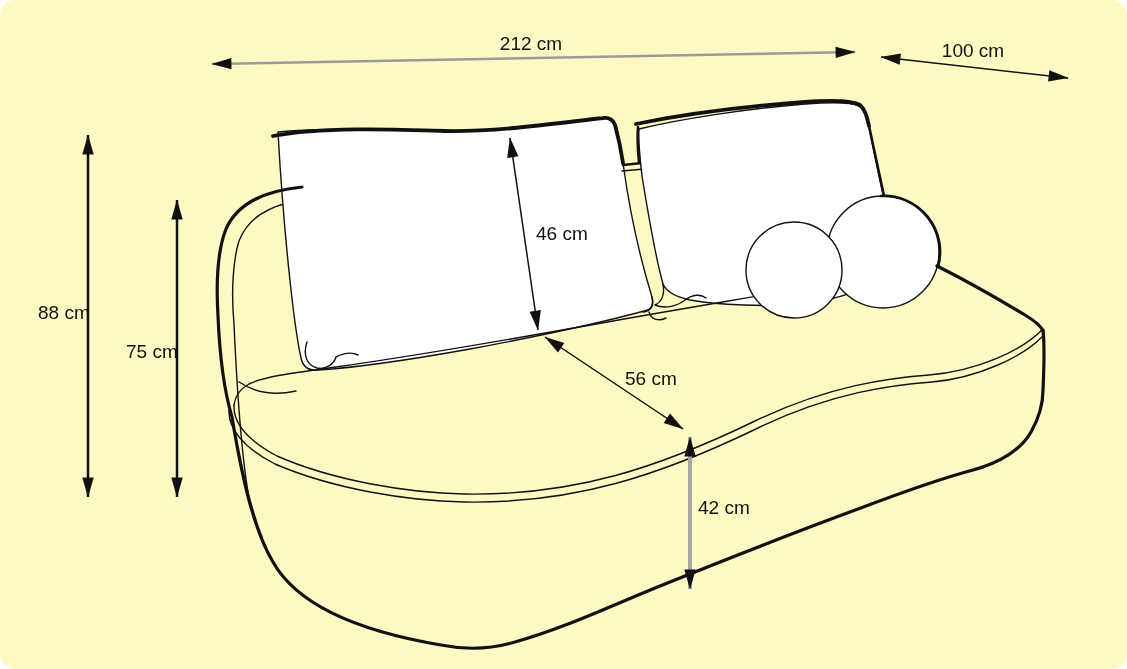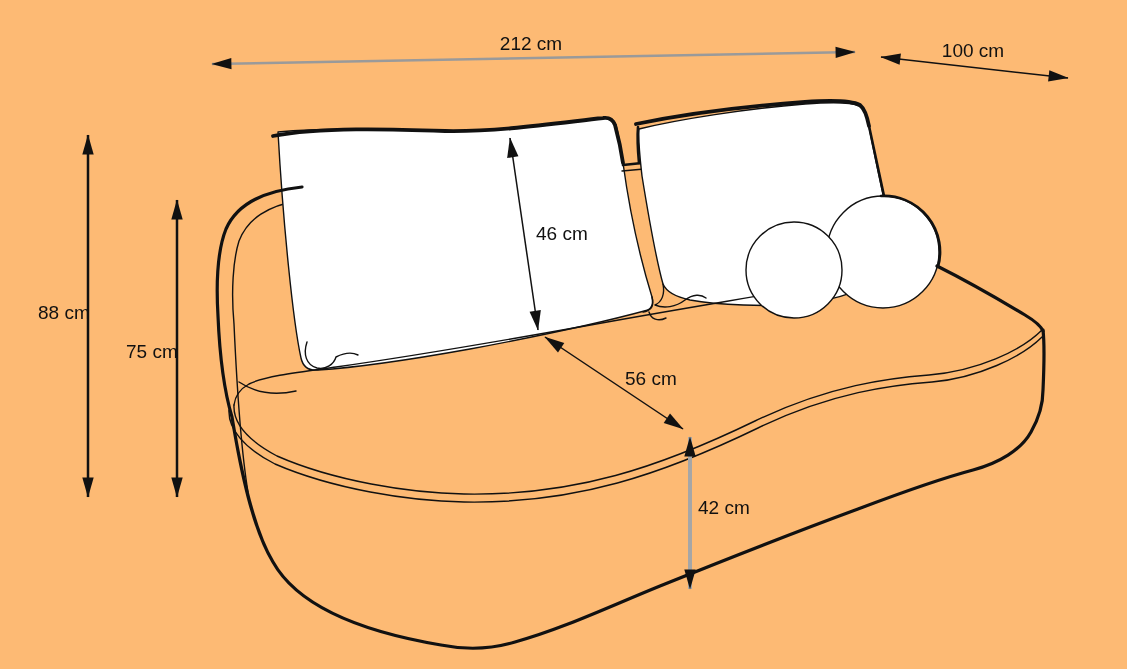--- a/index.html
+++ b/index.html
@@ -1,22 +1,23 @@
 <!DOCTYPE html>
 <html><head>
 <meta charset="utf-8">
 <style>
   html, body { margin: 0; padding: 0; background: #ffffff; }
   .canvas {
     position: relative;
     width: 1127px;
     height: 669px;
-    background: #fdba74;
+    background: #fef9c3;
     overflow: hidden;
     font-family: "Liberation Sans", sans-serif;
+    border-radius: 15px;
   }
   svg { display: block; }
   
   .ln   { fill: none; stroke: #111111; stroke-linecap: round; stroke-linejoin: round; }
   .w-thin  { stroke-width: 1.4px; }
   .w-mid   { stroke-width: 2.6px; }
   .w-body  { stroke-width: 3.2px; }
   .w-top   { stroke-width: 3.8px; }
   .fill-white { fill: #ffffff; }
   

